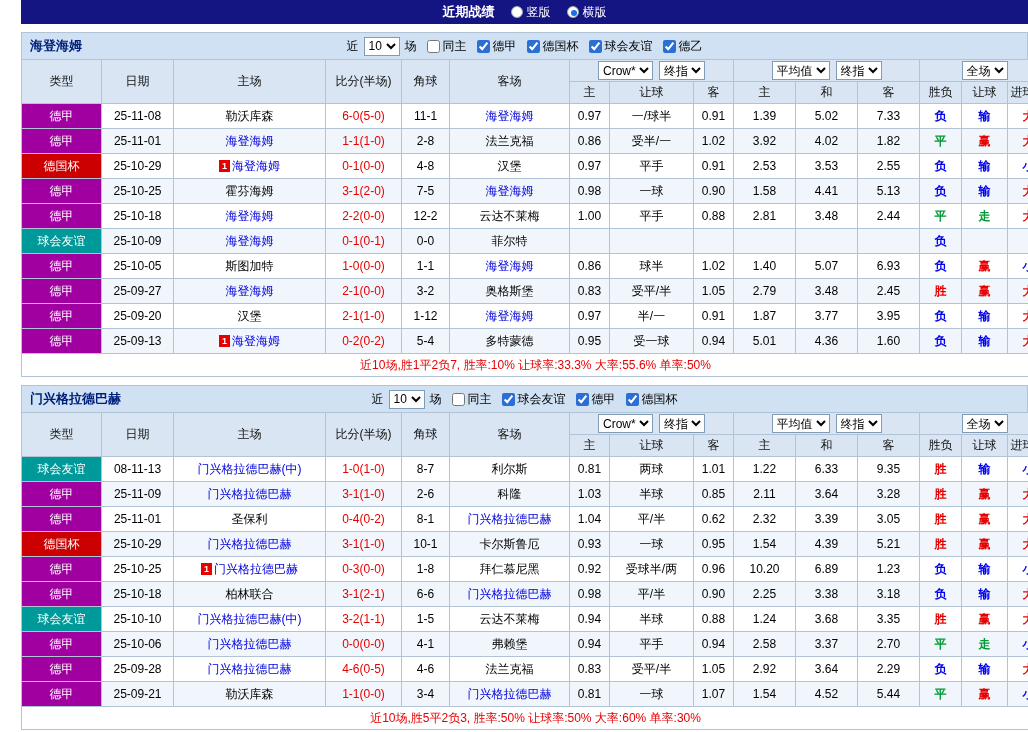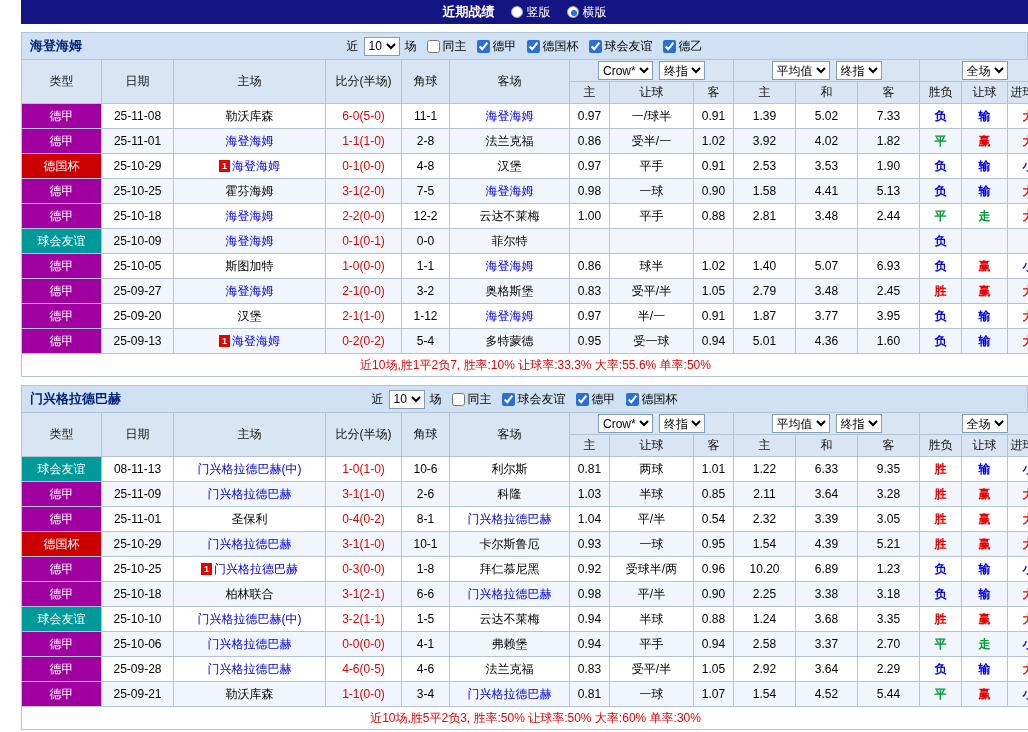--- a/index.html
+++ b/index.html
@@ -178,21 +178,21 @@
             <td>25-10-29</td>
             <td><span class="rc">1</span><span class="team focus">海登海姆</span></td>
             <td class="score">0-1(0-0)</td>
             <td>4-8</td>
             <td><span class="team">汉堡</span></td>
             <td>0.97</td>
             <td>平手</td>
             <td>0.91</td>
             <td>2.53</td>
             <td>3.53</td>
-            <td>1.90</td>
+            <td>2.55</td>
             <td class="res" style="color: rgb(0, 0, 238);">负</td>
             <td class="res" style="color: rgb(0, 0, 238);">输</td>
             <td class="res" style="color: rgb(0, 0, 238);">小</td>
           </tr>
           <tr>
             <td class="type" style="background: rgb(160, 0, 160);">德甲</td>
             <td>25-10-25</td>
             <td><span class="team">霍芬海姆</span></td>
             <td class="score">3-1(2-0)</td>
             <td>7-5</td>
@@ -372,21 +372,21 @@
             <th>让球</th>
             <th>进球数</th>
           </tr>
         </thead>
       <tbody>
           <tr>
             <td class="type" style="background: rgb(0, 153, 153);">球会友谊</td>
             <td>08-11-13</td>
             <td><span class="team focus">门兴格拉德巴赫(中)</span></td>
             <td class="score">1-0(1-0)</td>
-            <td>10-6</td>
+            <td>8-7</td>
             <td><span class="team">利尔斯</span></td>
             <td>0.81</td>
             <td>两球</td>
             <td>1.01</td>
             <td>1.22</td>
             <td>6.33</td>
             <td>9.35</td>
             <td class="res" style="color: rgb(230, 0, 0);">胜</td>
             <td class="res" style="color: rgb(0, 0, 238);">输</td>
             <td class="res" style="color: rgb(0, 0, 238);">小</td>
@@ -410,21 +410,21 @@
           </tr>
           <tr>
             <td class="type" style="background: rgb(160, 0, 160);">德甲</td>
             <td>25-11-01</td>
             <td><span class="team">圣保利</span></td>
             <td class="score">0-4(0-2)</td>
             <td>8-1</td>
             <td><span class="team focus">门兴格拉德巴赫</span></td>
             <td>1.04</td>
             <td>平/半</td>
-            <td>0.54</td>
+            <td>0.62</td>
             <td>2.32</td>
             <td>3.39</td>
             <td>3.05</td>
             <td class="res" style="color: rgb(230, 0, 0);">胜</td>
             <td class="res" style="color: rgb(230, 0, 0);">赢</td>
             <td class="res" style="color: rgb(230, 0, 0);">大</td>
           </tr>
           <tr>
             <td class="type" style="background: rgb(204, 0, 0);">德国杯</td>
             <td>25-10-29</td>

